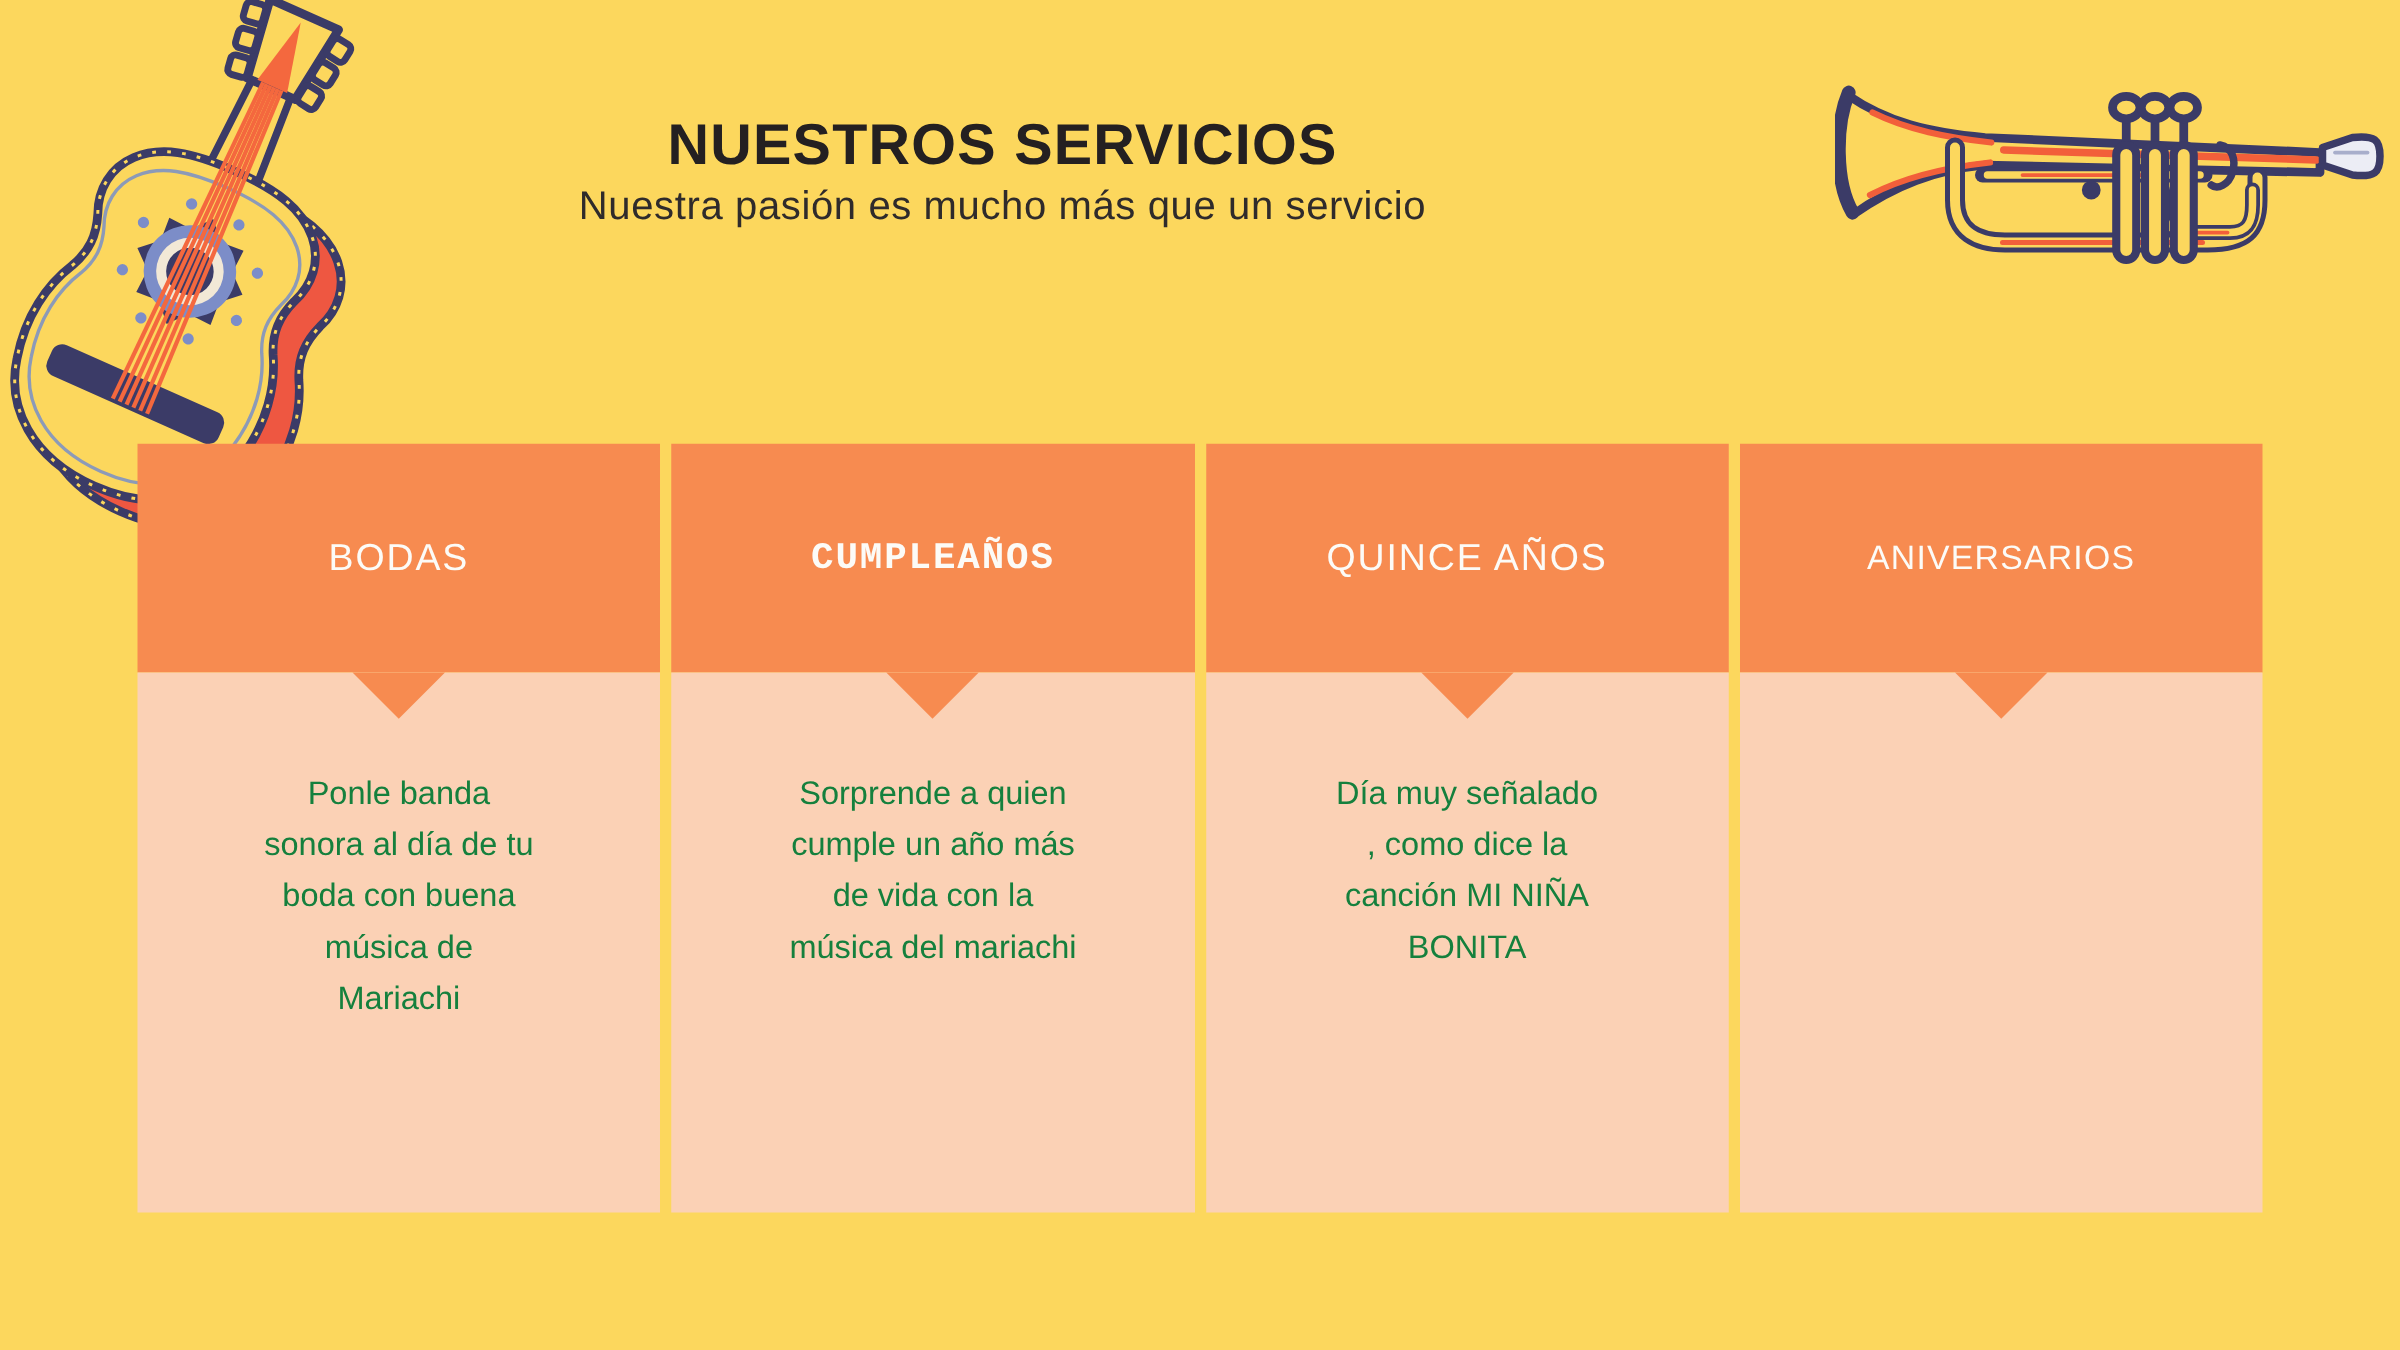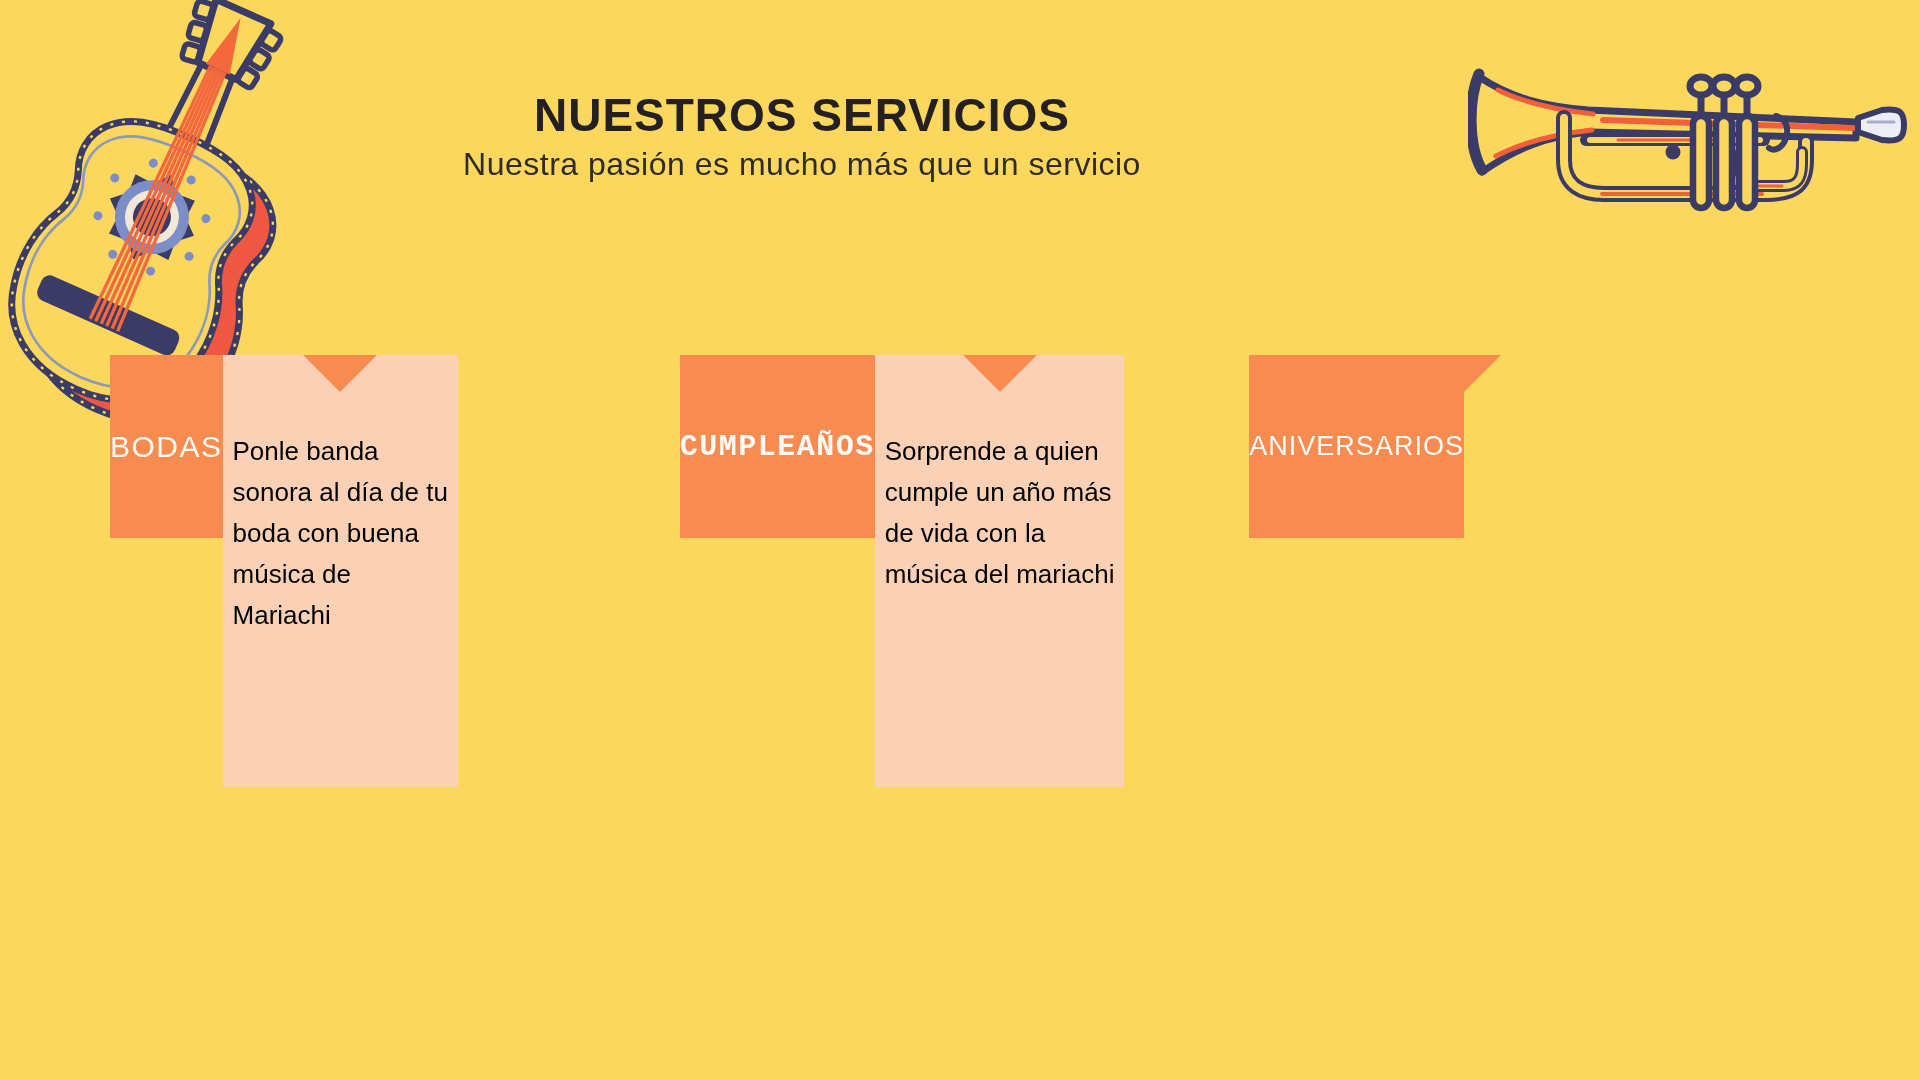--- a/index.html
+++ b/index.html
@@ -20,21 +20,21 @@
     letter-spacing:0.5px; color:#2F2B2B;
   }
   
   .guitar-wrap  { position:absolute; left:-6px; top:0; width:360px; height:470px; }
   .trumpet-wrap { position:absolute; left:1468px; top:52px; width:455px; height:205px; }
   
   .grid {
     position:absolute; left:110px; top:355px; width:1700px;
     display:flex; gap:9px;
   }
-  .col { flex:1 1 0; display:flex; flex-direction:row;border-radius:14px; }
+  .col { flex:1 1 0; display:flex; flex-direction:column;border-radius:14px; }
   .col-header {
     height:183px; background:#F78B50;
     display:flex; align-items:center; justify-content:center;
   }
   .col-title {
     color:#FCFBF7; font-size:30px; letter-spacing:1.5px; font-weight:400;
     text-align:center;
   }
   .col--bold .col-title { font-weight:700;font-family:Liberation Mono, monospace; }
   .col--small .col-title { font-size:27px; letter-spacing:1px; }
@@ -43,22 +43,22 @@
     padding-top:76px;
   }
   .notch {
     position:absolute; top:0; left:50%; transform:translateX(-50%);
     width:0; height:0;
     border-left:37px solid transparent;
     border-right:37px solid transparent;
     border-top:37px solid #F78B50;
   }
   .col-desc {
-    white-space:pre-line; text-align:left;
-    font-size:26px; line-height:41px; color:#000000;
+    white-space:pre-line; text-align:center;
+    font-size:26px; line-height:41px; color:#15803d;
     padding:0 10px;
   }
 </style>
 </head>
 <body>
 
 <div class="page">
 
   <div class="guitar-wrap">
     <svg width="360" height="470" viewBox="0 0 360 470">
@@ -182,20 +182,32 @@
       </div>
       <div class="col-body">
         <span class="notch"></span>
         <p class="col-desc">Sorprende a quien
 cumple un año más
 de vida con la
 música del mariachi</p>
       </div>
     </section>
 
+    <section class="col">
+      <div class="col-header">
+        <span class="col-title">QUINCE AÑOS</span>
+      </div>
+      <div class="col-body">
+        <span class="notch"></span>
+        <p class="col-desc">Día muy señalado
+, como dice la
+canción MI NIÑA
+BONITA</p>
+      </div>
+    </section>
 
 
     <section class="col col--small">
       <div class="col-header">
         <span class="col-title">ANIVERSARIOS</span>
       </div>
       <div class="col-body">
         <span class="notch"></span>
       </div>
     </section>

